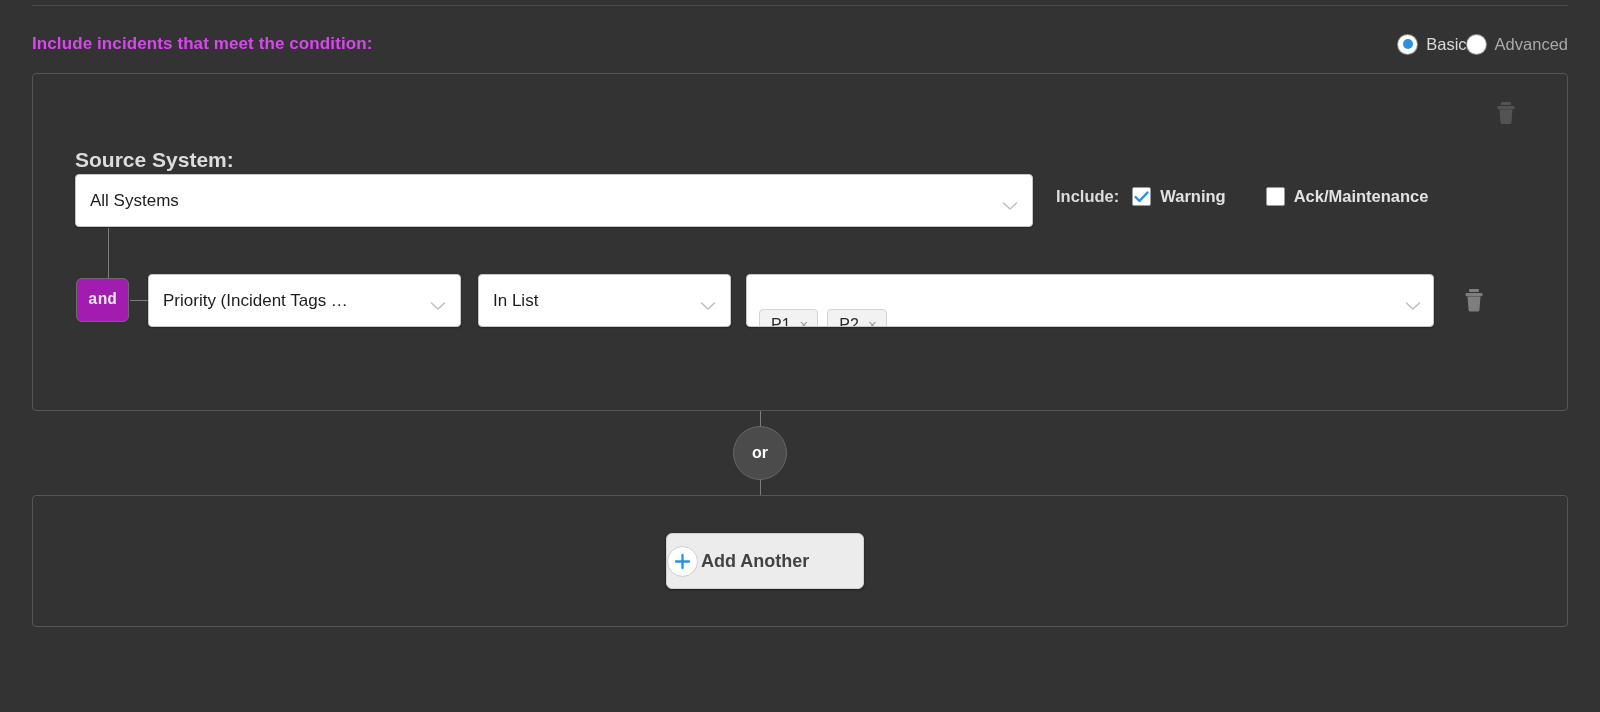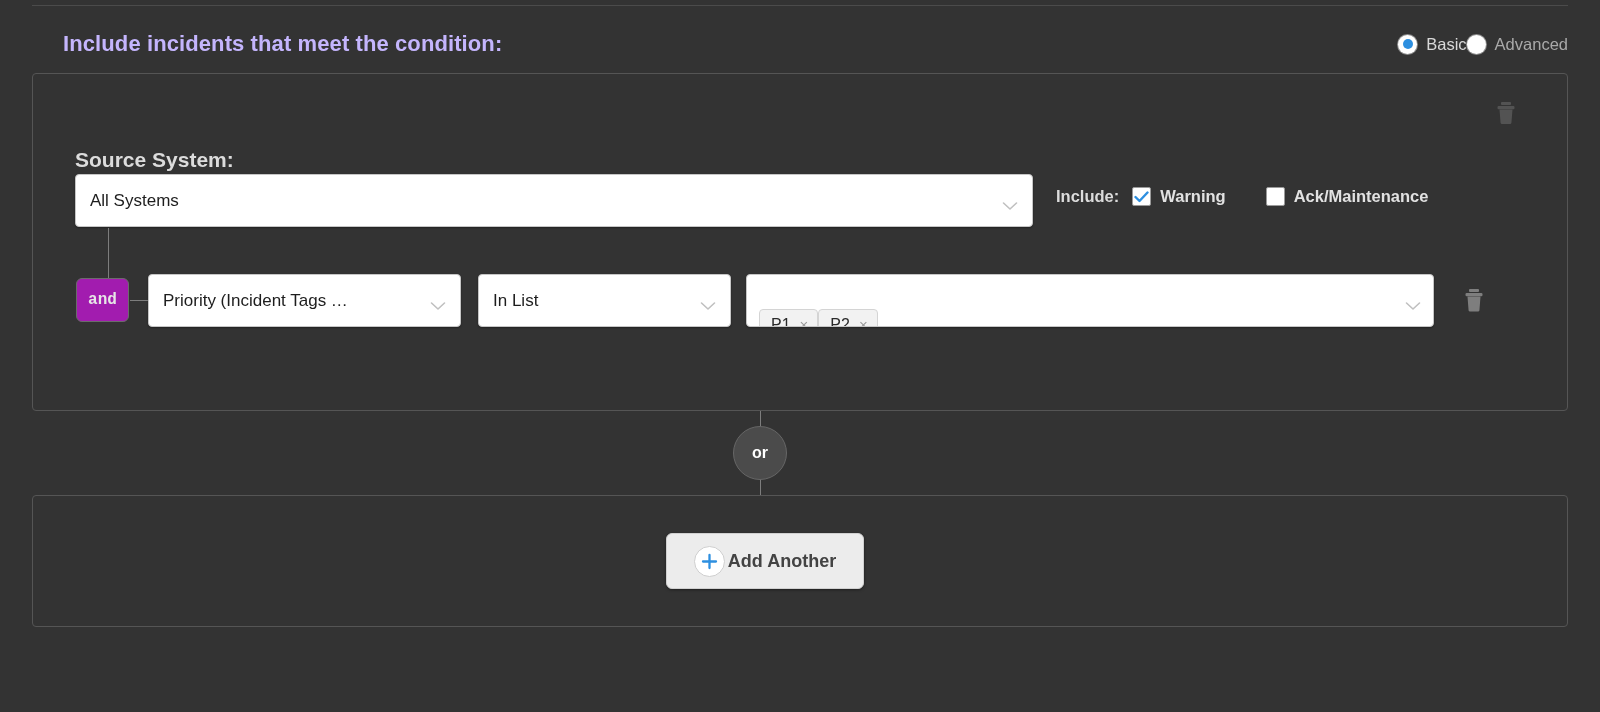--- a/index.html
+++ b/index.html
@@ -29,26 +29,25 @@
   
   .header-row {
     position: absolute;
     left: 32px; top: 26px;
     width: 1536px; height: 36px;
     display: flex;
     align-items: center;
     justify-content: space-between;
   }
   .header-title {
-    font-size: 22px;
-    font-weight: bold;
-    color: #c4b5fd;
+    font-size: 17px;
+    font-weight: bold;
+    color: #d946ef;
     letter-spacing: .1px;
     white-space: nowrap;
-    margin-left: 31px;
   }
 
   .mode-group {
     display: flex;
     align-items: center;
   }
   .mode-opt {
     display: flex;
     align-items: center;
     gap: 9px;
@@ -230,20 +229,21 @@
 
   #value-select {
     position: absolute;
     left: 713px; top: 0px;
     width: 688px; height: 53px;
     padding: 0 12px;
   }
   .tag-wrap {
     display: flex;
     align-items: flex-start;
+    gap: 9px;
     flex: 1;
     overflow: hidden;
     margin-top: 48px;
   }
   .tag {
     display: inline-flex;
     align-items: center;
     gap: 9px;
     height: 32px;
     padding: 0 9px 0 11px;
@@ -300,21 +300,21 @@
   
   .add-btn {
     position: absolute;
     left: 633px; top: 37px;
     width: 198px; height: 56px;
     background: #ececec;
     border: 1px solid #d0d0d0;
     border-radius: 6px;
     display: flex;
     align-items: center;
-    justify-content: center;
+    justify-content: flex-start;
     gap: 3px;
     cursor: pointer;
     box-shadow: 0 1px 3px rgba(0,0,0,.4);
   }
   .plus-circle {
     width: 31px; height: 31px;
     border-radius: 50%;
     background: #ffffff;
     border: 1px solid #cfcfcf;
     display: flex;

